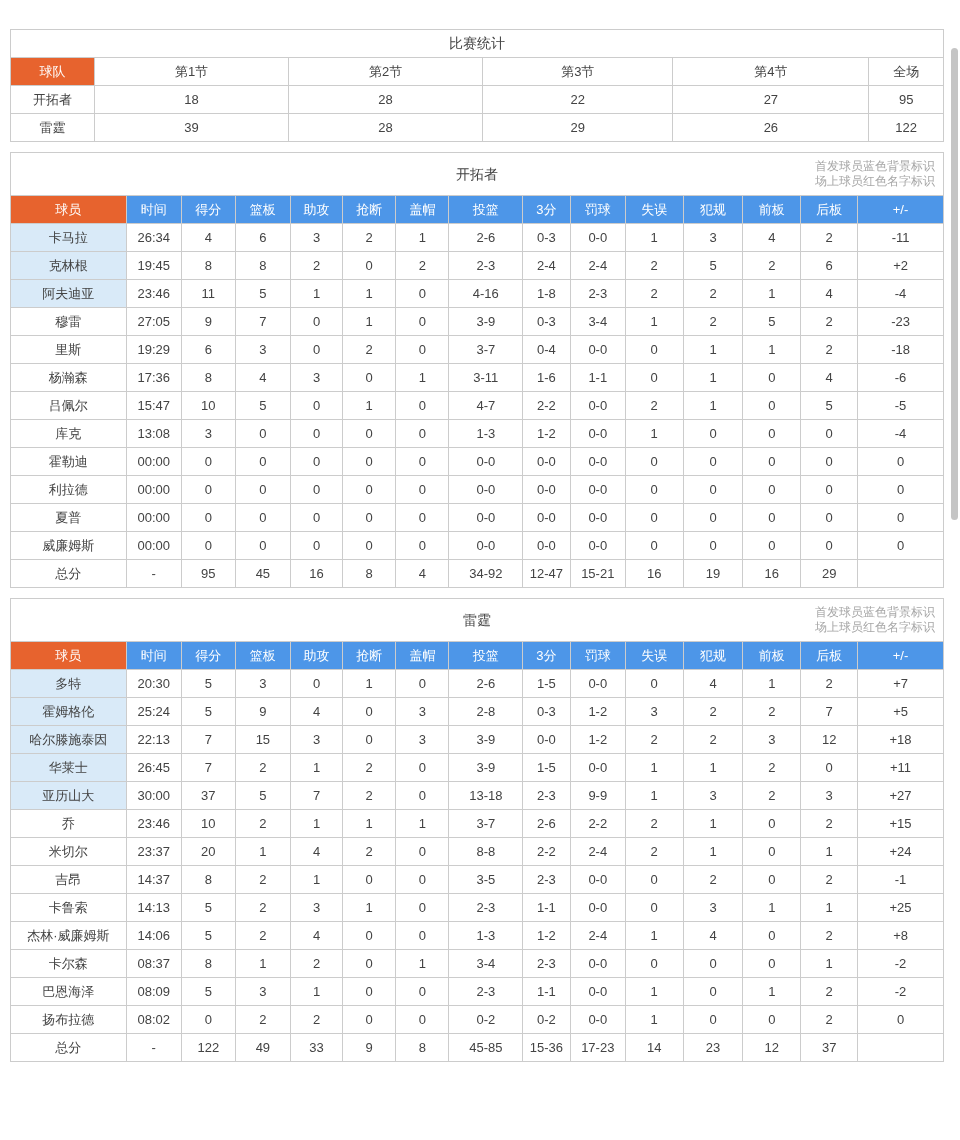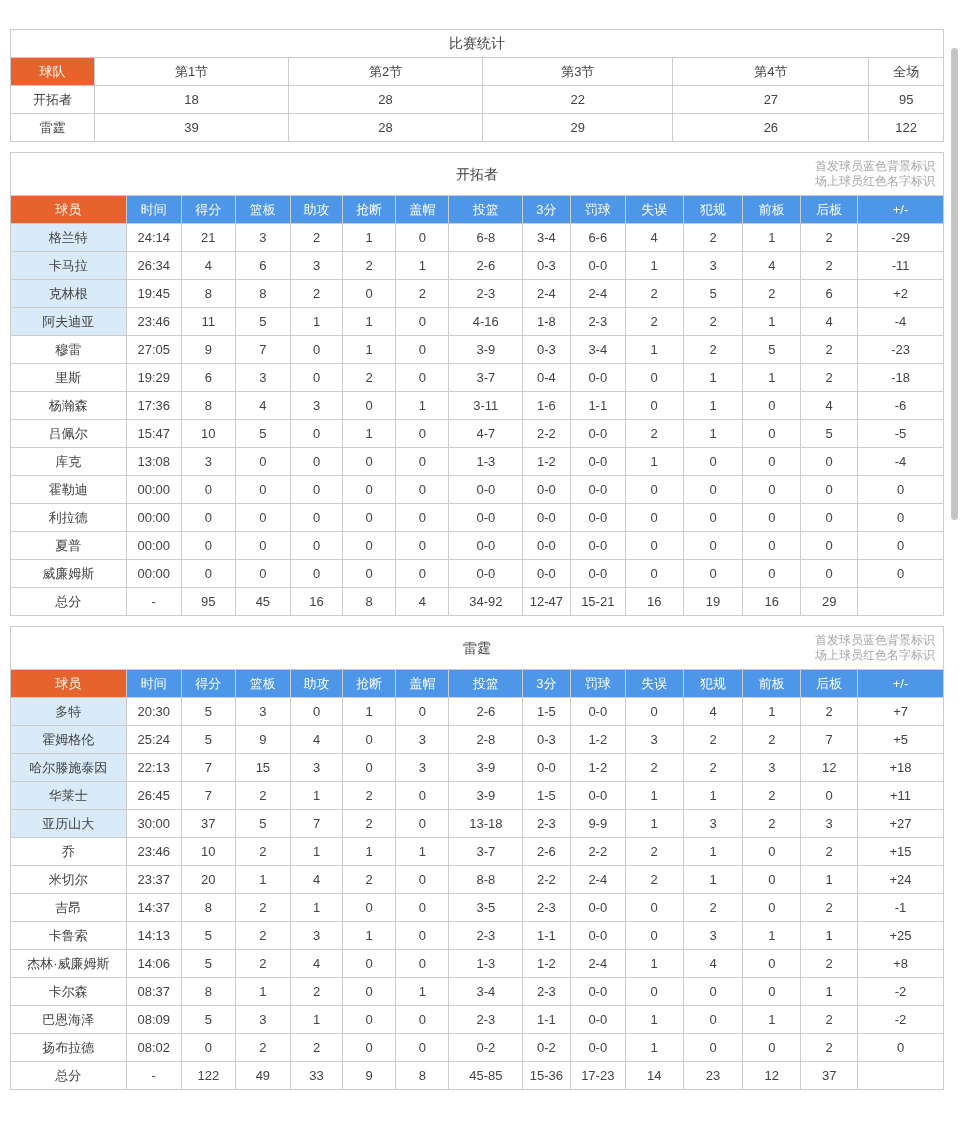--- a/index.html
+++ b/index.html
@@ -132,37 +132,20 @@
               <th class="th-stat">罚球</th>
               <th class="th-stat">失误</th>
               <th class="th-stat">犯规</th>
               <th class="th-stat">前板</th>
               <th class="th-stat">后板</th>
               <th class="th-stat">+/-</th>
             </tr>
           </thead>
       <tbody>
             <tr>
-              <td class="name-cell starter">格兰特</td>
-              <td>24:14</td>
-              <td>21</td>
-              <td>3</td>
-              <td>2</td>
-              <td>1</td>
-              <td>0</td>
-              <td>6-8</td>
-              <td>3-4</td>
-              <td>6-6</td>
-              <td>4</td>
-              <td>2</td>
-              <td>1</td>
-              <td>2</td>
-              <td>-29</td>
-            </tr>
-            <tr>
               <td class="name-cell starter">卡马拉</td>
               <td>26:34</td>
               <td>4</td>
               <td>6</td>
               <td>3</td>
               <td>2</td>
               <td>1</td>
               <td>2-6</td>
               <td>0-3</td>
               <td>0-0</td>

